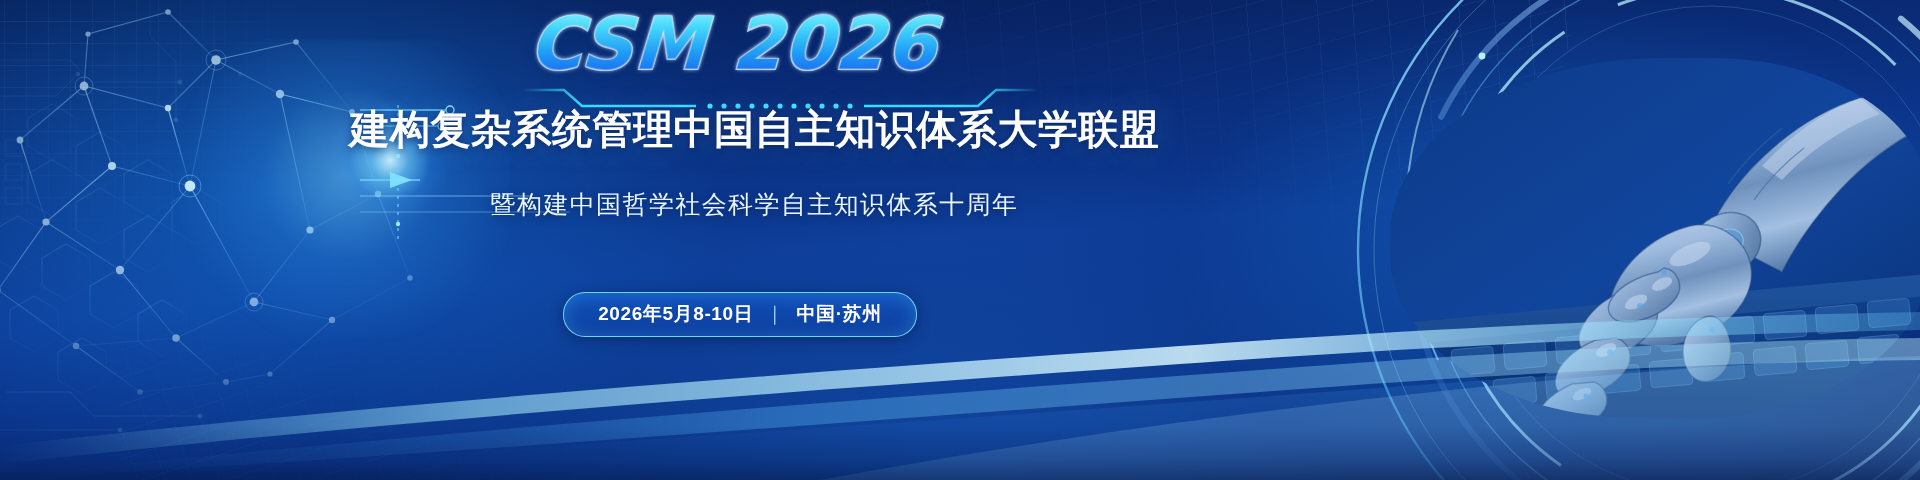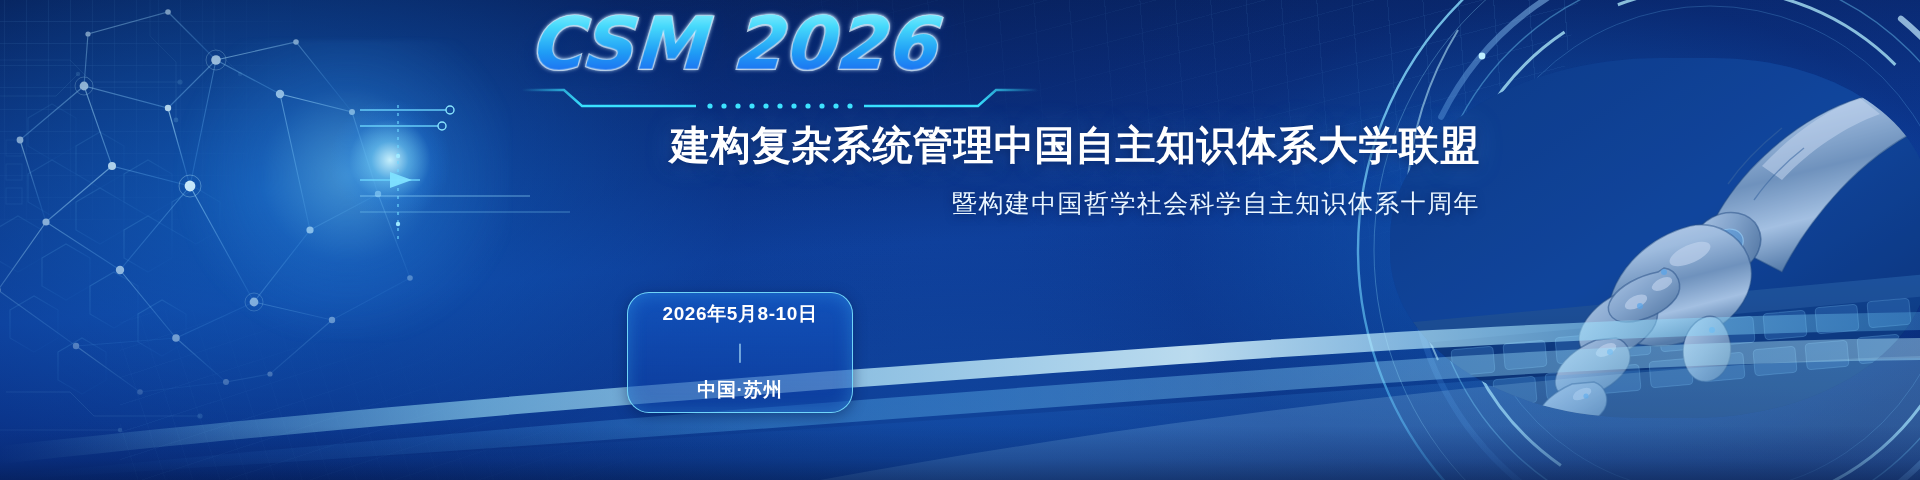--- a/index.html
+++ b/index.html
@@ -98,41 +98,41 @@
   .title-outline span{
     display:inline-block;font-size:72px;line-height:1;font-weight:700;font-style:italic;letter-spacing:1px;
     font-family:"DejaVu Sans","Liberation Sans",sans-serif;
     color:transparent;-webkit-text-stroke:2.2px rgba(232,248,255,.92);
     transform:skewX(-6deg);
   }
 
   
   .divider{position:absolute;left:520px;top:84px;width:520px;height:30px;}
 
-  .heads{position:absolute;left:0;top:122px;width:1480px;text-align:right;padding-left:29px;}
+  .heads{position:absolute;left:0;top:106px;width:1480px;text-align:center;padding-left:29px;}
   .h1{
     font-size:40px;line-height:47px;font-weight:700;color:#ffffff;
     letter-spacing:.5px;white-space:nowrap;
     text-shadow:0 2px 10px rgba(3,24,80,.70), 0 0 26px rgba(90,175,255,.34);
   }
   .sub{
-    margin-top:17px;
+    margin-top:34px;
     font-size:25px;line-height:34px;font-weight:400;color:#eaf6ff;letter-spacing:1.4px;
     white-space:nowrap;
     text-shadow:0 2px 9px rgba(3,24,80,.65);
   }
 
   .badge-wrap{position:absolute;left:0;top:292px;width:1480px;text-align:center;}
   .badge{
     display:inline-flex;align-items:center;gap:12px;
     padding:8px 34px 9px;border-radius:22px;
     border:1.6px solid rgba(120,225,255,.92);
     background:linear-gradient(180deg, rgba(20,92,205,.62) 0%, rgba(12,58,160,.52) 100%);
     box-shadow:0 0 18px rgba(70,195,255,.30) inset, 0 3px 14px rgba(2,22,70,.45);
-    font-size:19px;font-weight:700;color:#ffffff;letter-spacing:.6px;white-space:nowrap;flex-direction:column;
+    font-size:19px;font-weight:700;color:#ffffff;letter-spacing:.6px;white-space:nowrap;
   }
   .badge .sep{color:rgba(185,235,255,.92);font-weight:400;}
 
   
   .scan{
     position:absolute;left:0;bottom:0;width:1920px;height:54px;pointer-events:none;
     background:linear-gradient(180deg, rgba(0,0,0,0) 0%, rgba(6,35,100,.30) 60%, rgba(4,24,74,.55) 100%);
   }
 </style>
 </head>

